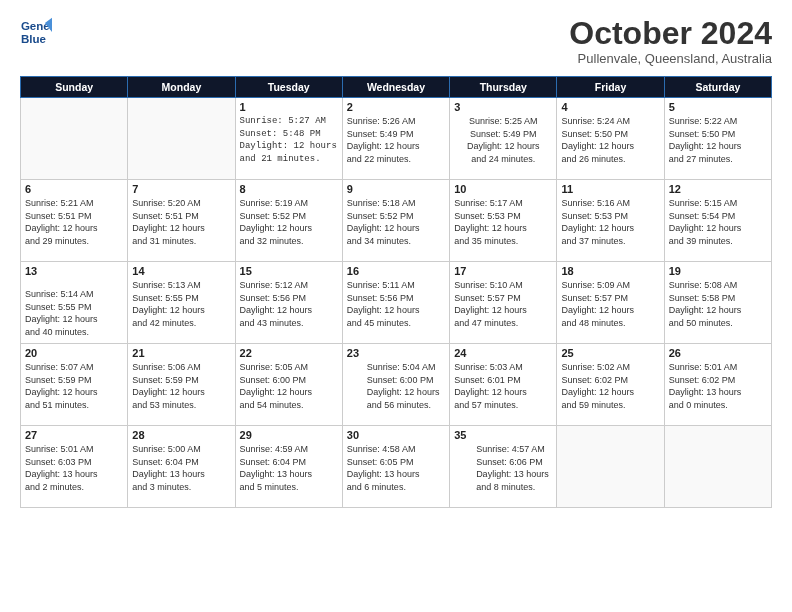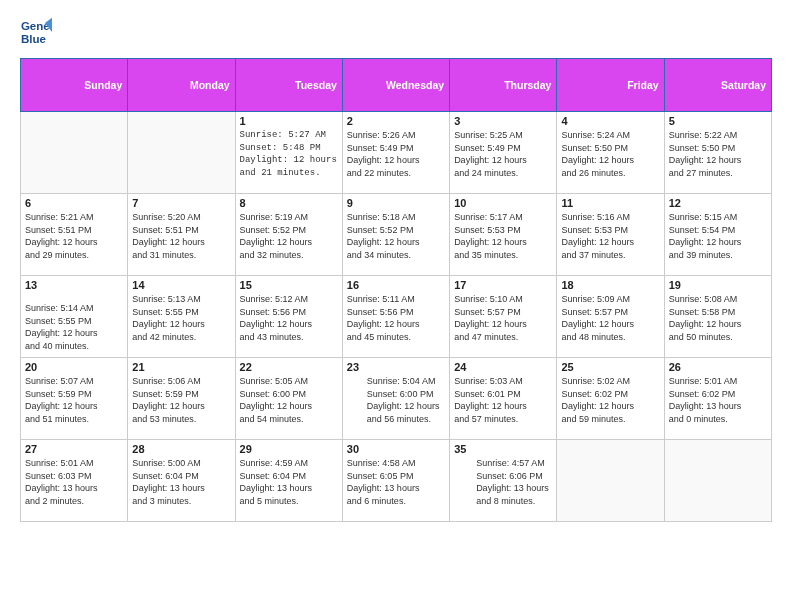--- a/index.html
+++ b/index.html
@@ -42,24 +42,24 @@
     .location {
       font-size: 13px;
       color: #555;
     }
     .calendar {
       width: 100%;
       border-collapse: collapse;
       font-size: 9.5px;
     }
     .calendar th {
-      background-color: #d946ef;
+      background-color: #0f172a;
       color: #fff;
-      text-align: right;
-      padding: 20px 5px;
+      text-align: center;
+      padding: 4px 5px;
       font-size: 10.5px;
       border: 1px solid #2b6cb0;
     }
     .calendar td {
       border: 1px solid #ccc;
       vertical-align: top;
       padding: 3px 4px;
       width: calc(100% / 7);
       height: 82px;
       background: #fff;
@@ -83,20 +83,24 @@
 <body>
 
 <div class="page">
   <div class="header">
     <div class="logo">
       <svg class="logo-icon" viewBox="0 0 36 36">
         <text x="1" y="16" font-size="13" font-weight="bold" fill="#1a4b8c" font-family="Arial">General</text>
         <text x="1" y="30" font-size="13" font-weight="bold" fill="#1a4b8c" font-family="Arial">Blue</text>
         <polygon points="28,8 36,2 36,18" fill="#4a90d9"></polygon>
       </svg>
+    </div>
+    <div class="title-area">
+      <div class="month-title">October 2024</div>
+      <div class="location">Pullenvale, Queensland, Australia</div>
     </div>
   </div>
 
   <table class="calendar">
     <thead>
       <tr>
         <th>Sunday</th>
         <th>Monday</th>
         <th>Tuesday</th>
         <th>Wednesday</th>
@@ -118,21 +122,21 @@
           </td>
           <td>
             <div class="day-number">2</div>
             <div class="day-info" style="white-space: pre-line;">Sunrise: 5:26 AM
 Sunset: 5:49 PM
 Daylight: 12 hours
 and 22 minutes.</div>
           </td>
           <td>
             <div class="day-number">3</div>
-            <div class="day-info" style="white-space: pre-line;">Sunrise: 5:25 AM
+            <div class="day-info" style="white-space: pre-line; text-align: center;">Sunrise: 5:25 AM
 Sunset: 5:49 PM
 Daylight: 12 hours
 and 24 minutes.</div>
           </td>
           <td>
             <div class="day-number">4</div>
             <div class="day-info" style="white-space: pre-line;">Sunrise: 5:24 AM
 Sunset: 5:50 PM
 Daylight: 12 hours
 and 26 minutes.</div>

